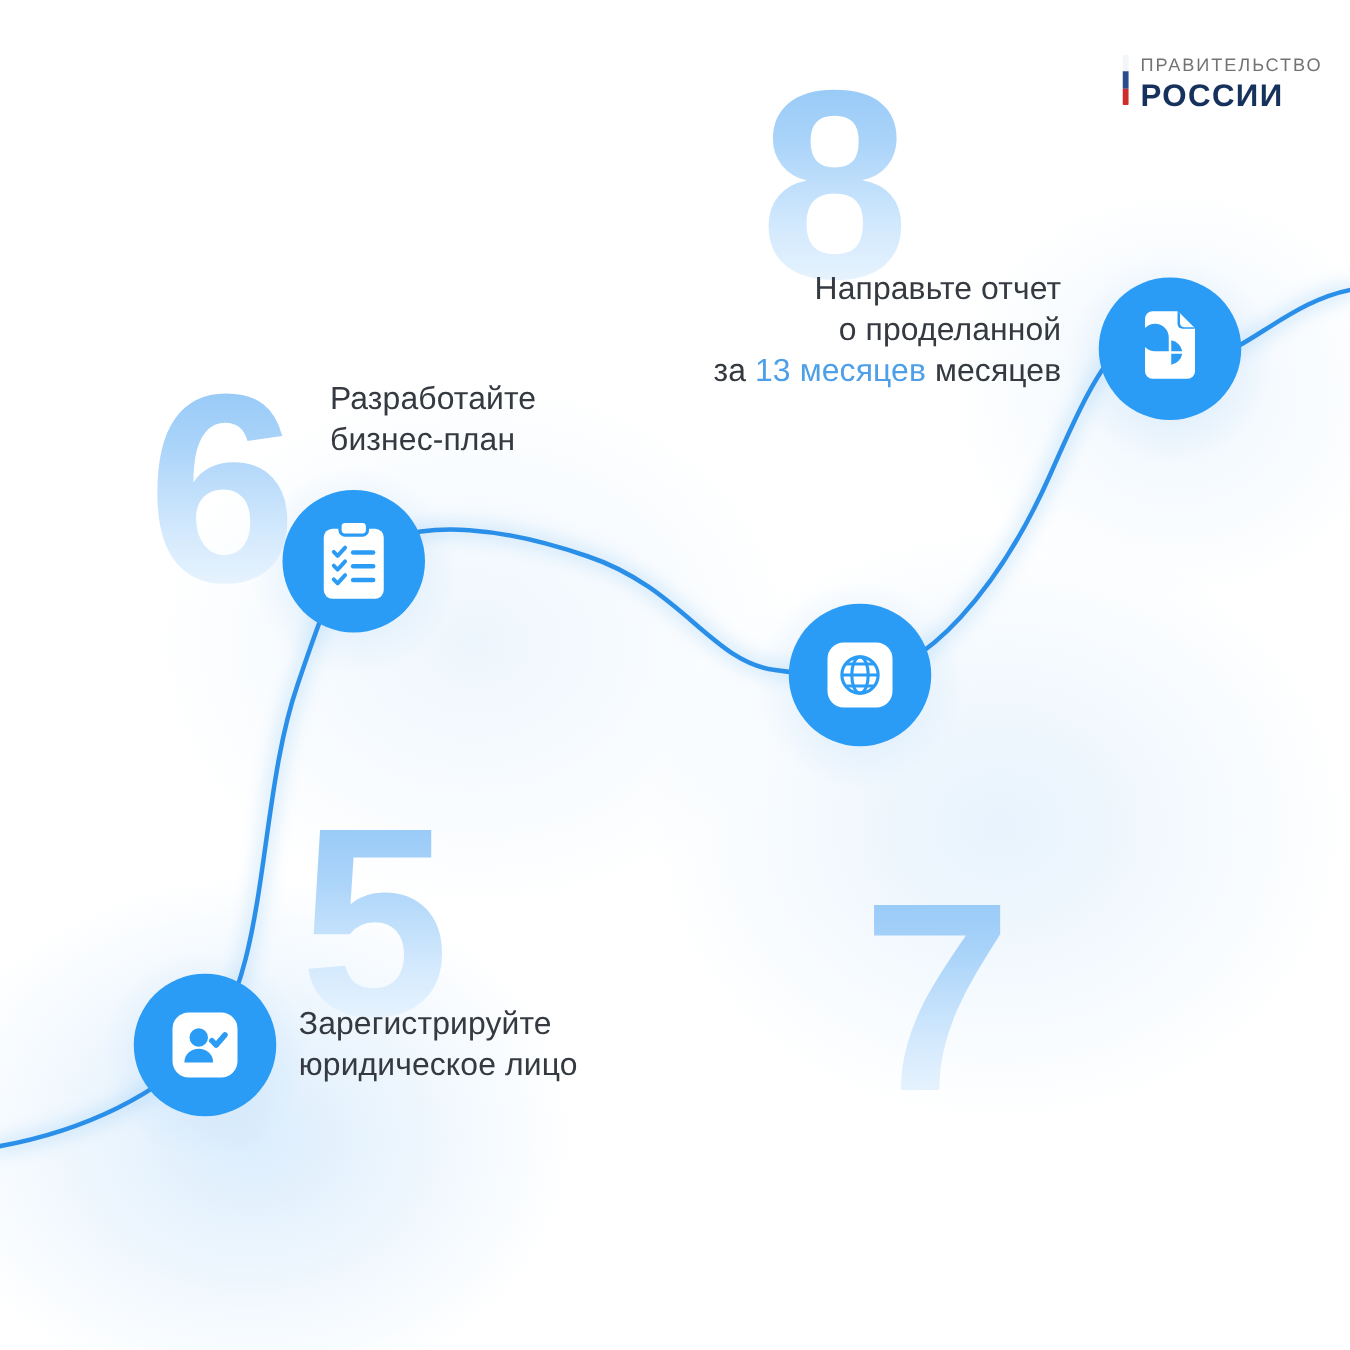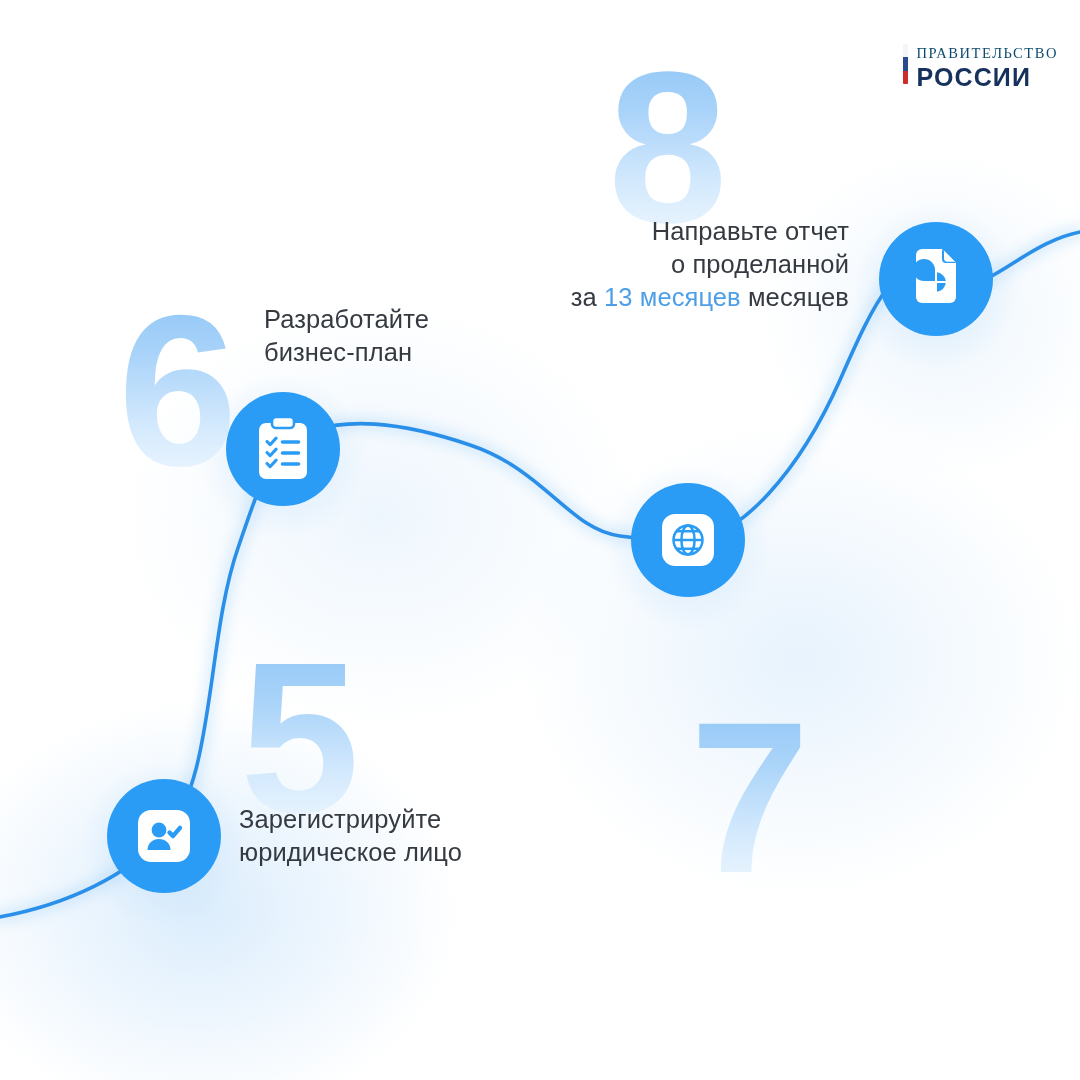--- a/index.html
+++ b/index.html
@@ -28,21 +28,21 @@
 
   
   .logo { position:absolute; right:22px; top:44px; display:flex; align-items:stretch; gap:9px; }
   .flagbar { width:5px; height:40px; border-radius:1px; overflow:hidden;
              display:flex; flex-direction:column; flex:0 0 auto; }
   .flagbar i { display:block; flex:1 1 33.34%; }
   .fb-w { background:#f3f5f8; }
   .fb-b { background:#2a4b8d; }
   .fb-r { background:#cf2b2b; }
   .logo-txt { display:flex; flex-direction:column; justify-content:center; }
-  .logo-l1 { font-size:14.5px; letter-spacing:1.55px; color:#0c4a6e; line-height:1.25;font-family:Liberation Serif, serif; }
+  .logo-l1 { font-size:14.5px; letter-spacing:1.55px; color:#737373; line-height:1.25; }
   .logo-l2 { font-size:25px; letter-spacing:1.1px; color:#16325c; font-weight:bold; line-height:1.2; }
 
   
   .bignum {
     position:absolute;
     font-size:215px;
     font-weight:bold;
     line-height:1;
     letter-spacing:-4px;
     background:linear-gradient(180deg, #8cc4f6 0%, #a9d3f9 33%, #d3e9fd 66%, #f4fafe 100%);

